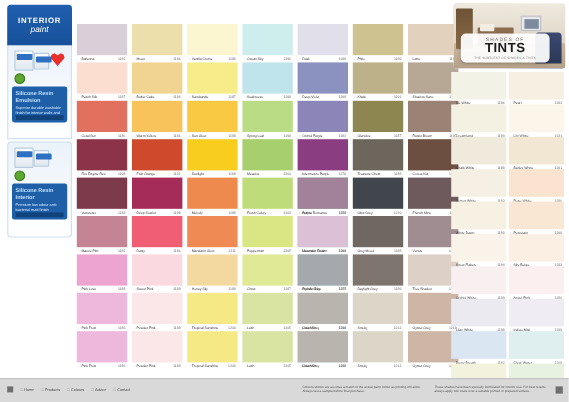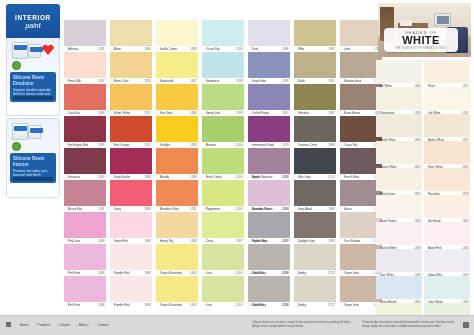--- a/index.html
+++ b/index.html
@@ -810,21 +810,21 @@
     <div class="room-wall"></div>
     <div class="room-floor"></div>
     <div class="room-door"></div>
     <div class="room-bed"></div>
     <div class="room-pillow"></div>
     <div class="room-tv"></div>
     <div class="room-plant"></div>
     <div class="room-chair"></div>
     <div class="badge">
       <div class="b1">SHADES OF</div>
-      <div class="b2">WHITE</div>
+      <div class="b2">TINTS</div>
       <div class="b3">THE SUBTLEST OF SHADES &amp; TINTS</div>
     </div>
   </div>
 
   <div class="footer">
     <div class="f-links" id="footer-links">
       <div class="f-sq"></div>
     <span class="fl">Home</span>
         <span class="fl">Products</span>
         <span class="fl">Colours</span>

